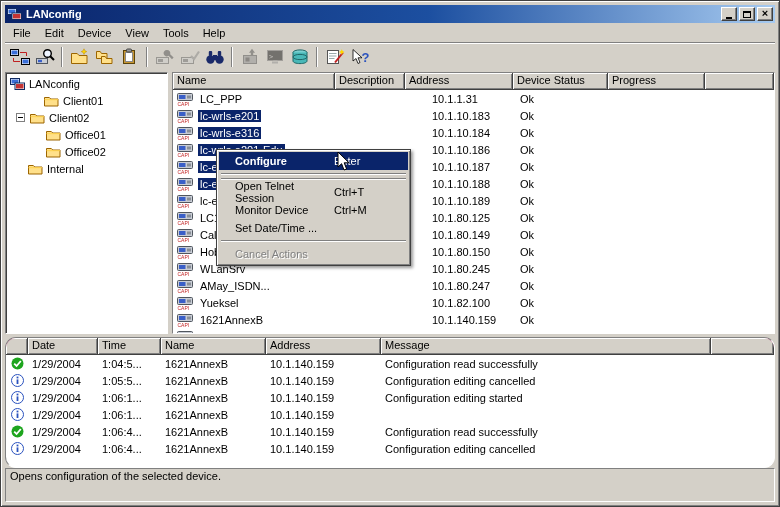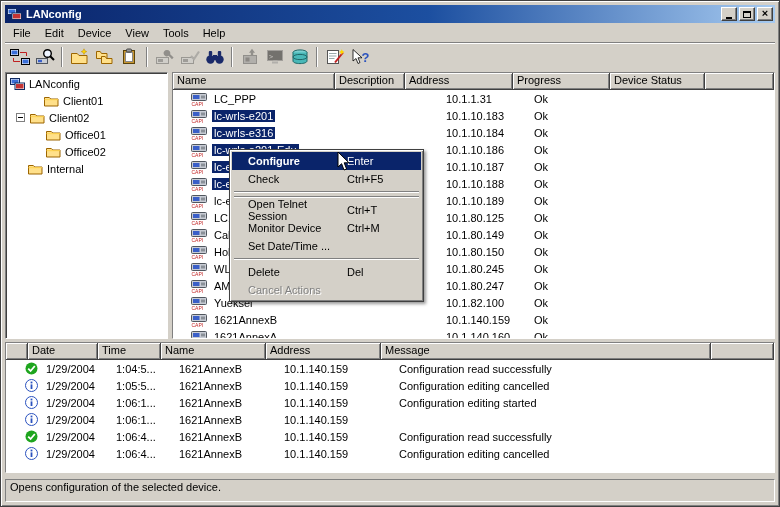--- a/index.html
+++ b/index.html
@@ -76,47 +76,47 @@
   
   .list-header { height: 17px; flex: none; display: flex; background: #ec4899; overflow: hidden; }
   .col-h {
     flex: none; background: #d4d0c8; padding: 1px 4px;
     border-right: 1px solid #404040; border-bottom: 1px solid #404040;
     box-shadow: inset 1px 1px 0 #fff, inset -1px -1px 0 #808080;
     white-space: nowrap; overflow: hidden;
   }
   .col-h.fill { flex: 1; }
   .list-body { flex: 1; overflow: hidden; background: #fff; }
-  .lv-row { height: 17px; display: flex; align-items: center; white-space: nowrap; margin-left: 14px; }
+  .lv-row { height: 17px; display: flex; align-items: center; white-space: nowrap; }
   .cell { flex: none; overflow: hidden; white-space: nowrap; padding: 0 4px; }
   .c-name  { width: 162px; display: flex; align-items: center; padding-left: 3px; }
   .c-name .icon { margin-right: 3px; display: inline-flex; flex: none; }
   .c-desc  { width: 70px; }
   .c-addr  { width: 108px; padding-left: 27px; }
   .c-status{ width: 95px; padding-left: 7px; }
   .c-prog  { width: 97px; }
   .name-text { padding: 0 2px; }
   .name-text.sel { background: #0a246a; color: #fff; }
   
-  .log-pane { height: 131px; flex: none; margin-top: 3px; display: flex; flex-direction: column; overflow: hidden; }
+  .log-pane { height: 131px; flex: none; margin-top: 3px; display: flex; flex-direction: column; overflow: hidden; border-radius: 11px; }
   .c-ic   { width: 22px; display: flex; justify-content: center; padding: 0; }
   .c-date { width: 70px; }
   .c-time { width: 63px; }
   .c-lname{ width: 105px; }
   .c-laddr{ width: 115px; }
   .c-msg  { flex: 1; }
   
   .statusbar {
-    height: 23px; flex: none; margin-top: 6px;
+    height: 34px; flex: none; margin-top: 0;
     border: 1px solid; border-color: #808080 #fff #fff #808080;
     padding: 1px 4px; white-space: nowrap; overflow: hidden;
   }
   
   .context-menu {
-    position: absolute; left: 228px; top: 148px; width: 195px; z-index: 10;
+    position: absolute; left: 215px; top: 148px; width: 195px; z-index: 10;
     background: #d4d0c8;
     border: 1px solid #404040;
     box-shadow: inset 1px 1px 0 #fff, inset -1px -1px 0 #808080, 2px 2px 3px rgba(0,0,0,.4);
     padding: 2px;
   }
   .cm-item { height: 18px; display: flex; align-items: center; padding: 0 12px 0 16px; }
   .cm-item.hl { background: #0a246a; color: #fff; }
   .cm-item.hl .cm-label { font-weight: bold; }
   .cm-item.disabled .cm-label { color: #808080; text-shadow: 1px 1px 0 #fff; }
   .cm-shortcut { margin-left: auto; width: 62px; text-align: left; flex: none; }
@@ -348,22 +348,22 @@
           </span>
           <span class="tree-label">Internal</span>
         </div>
       </div>
     <div class="splitter"></div>
     <div class="list-pane sunken">
       <div class="list-header">
           <div class="col-h" style="width: 162px;">Name</div>
           <div class="col-h" style="width: 70px;">Description</div>
           <div class="col-h" style="width: 108px;">Address</div>
+          <div class="col-h" style="width: 95px;">Device Status</div>
           <div class="col-h" style="width: 97px;">Progress</div>
-          <div class="col-h" style="width: 95px;">Device Status</div>
           <div class="col-h fill"></div>
         </div>
       <div class="list-body">
           <div class="lv-row">
             <div class="cell c-name">
               <span class="icon">
                 <svg width="19" height="14" viewBox="0 0 19 14">
                   <rect x="1.5" y="1.5" width="15" height="7" rx="1" fill="#c8ccd4" stroke="#50565e"></rect>
                   <rect x="3" y="3" width="6.5" height="4" fill="#3a5fc8"></rect>
                   <rect x="11" y="3.5" width="4" height="3" fill="#8a9098"></rect>
@@ -728,43 +728,35 @@
 
   <div class="statusbar">
     <span>Opens configuration of the selected device.</span>
   </div>
 
   <div class="context-menu">
       <div class="cm-item hl">
         <span class="cm-label">Configure</span>
         <span class="cm-shortcut">Enter</span>
       </div>
-      <div class="cm-item">
-        <span class="cm-label">Check</span>
-        <span class="cm-shortcut">Ctrl+F5</span>
-      </div>
       <div class="cm-sep"></div>
       <div class="cm-sep"></div>
       <div class="cm-item">
         <span class="cm-label">Open Telnet Session</span>
         <span class="cm-shortcut">Ctrl+T</span>
       </div>
       <div class="cm-item">
         <span class="cm-label">Monitor Device</span>
         <span class="cm-shortcut">Ctrl+M</span>
       </div>
       <div class="cm-item">
         <span class="cm-label">Set Date/Time ...</span>
         <span class="cm-shortcut"></span>
       </div>
       <div class="cm-sep"></div>
-      <div class="cm-item">
-        <span class="cm-label">Delete</span>
-        <span class="cm-shortcut">Del</span>
-      </div>
       <div class="cm-item disabled">
         <span class="cm-label">Cancel Actions</span>
         <span class="cm-shortcut"></span>
       </div>
     </div>
 
   <svg class="cursor" width="14" height="21" viewBox="0 0 14 21">
     <path d="M1 1 L1 16 L4.6 12.7 L7 19 L9.6 18 L7.2 11.8 L12 11.8 Z" fill="#fff" stroke="#000"></path>
   </svg>
 

